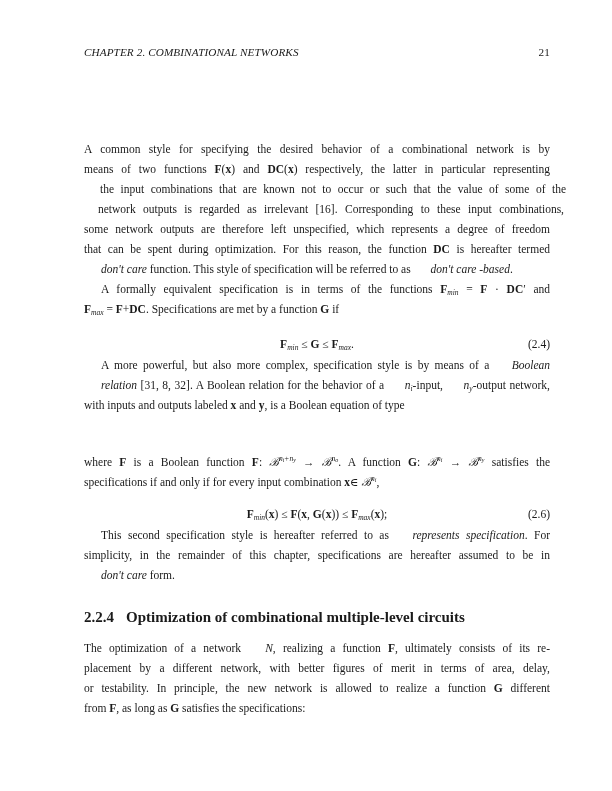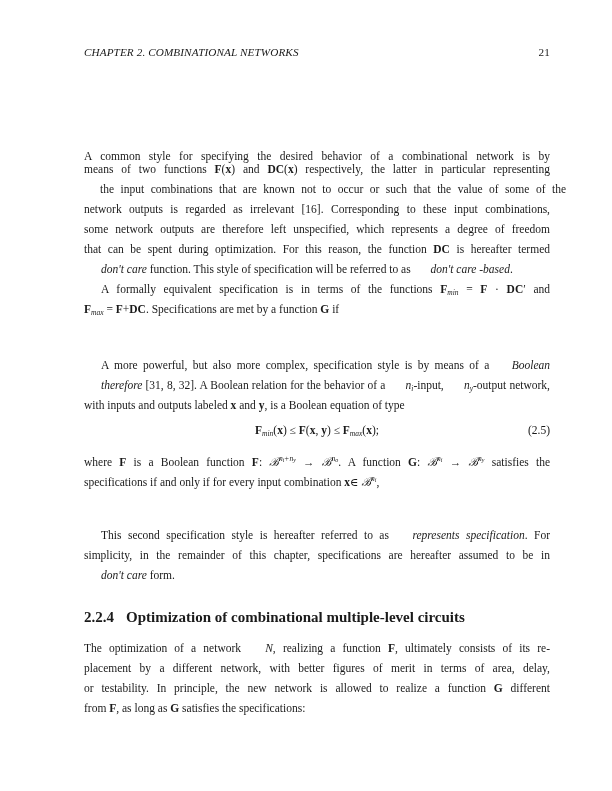--- a/index.html
+++ b/index.html
@@ -29,51 +29,55 @@
 
 <div class="page">
 
   <div class="running-head">
     <span>CHAPTER 2.  COMBINATIONAL NETWORKS</span>
     <span class="pg">21</span>
   </div>
 
 
   <div>
-    <div class="line" style="top:143px;margin-top:7px;">A common style for specifying the desired behavior of a combinational network is by</div>
+    <div class="line" style="top:143px;">A common style for specifying the desired behavior of a combinational network is by</div>
     <div class="line" style="top:163px;">means of two functions <b>F</b>(<b>x</b>) and <b>DC</b>(<b>x</b>) respectively, the latter in particular representing</div>
     <div class="line" style="top:183px;padding-left:16px;">the input combinations that are known not to occur or such that the value of some of the</div>
-    <div class="line" style="top:203px;">network outputs is regarded as irrelevant [16].  Corresponding to these input combinations,</div>
+    <div class="line" style="top:203px;margin-left:14px;">network outputs is regarded as irrelevant [16].  Corresponding to these input combinations,</div>
     <div class="line" style="top:223px;">some network outputs are therefore left unspecified, which represents a degree of freedom</div>
     <div class="line" style="top:243px;">that can be spent during optimization.  For this reason, the function <b>DC</b> is hereafter termed</div>
     <div class="line last" style="top:263px;"><i>don't care</i> function. This style of specification will be referred to as <i>don't care -based</i>.</div>
   </div>
 
   <div>
     <div class="line indent" style="top:283px;">A formally equivalent specification is in terms of the functions <b>F</b><sub>min</sub> = <b>F</b> · <b>DC</b>′ and</div>
     <div class="line last" style="top:303px;"><b>F</b><sub>max</sub> = <b>F</b>+<b>DC</b>. Specifications are met by a function <b>G</b> if</div>
   </div>
 
+  <div class="eq" style="top:338px;">
+    <span><b>F</b><sub>min</sub> ≤ <b>G</b> ≤ <b>F</b><sub>max</sub>.</span>
+    <span class="eqn">(2.4)</span>
+  </div>
 
   <div>
     <div class="line indent" style="top:359px;">A more powerful, but also more complex, specification style is by means of a <i>Boolean</i></div>
-    <div class="line" style="top:379px;"><i>therefore</i> [31, 8, 32].  A Boolean relation for the behavior of a <i>n</i><sub>i</sub>-input, <i>n</i><sub>y</sub>-output network,</div>
+    <div class="line" style="top:379px;"><i>relation</i> [31, 8, 32].  A Boolean relation for the behavior of a <i>n</i><sub>i</sub>-input, <i>n</i><sub>y</sub>-output network,</div>
     <div class="line last" style="top:399px;">with inputs and outputs labeled <b>x</b> and <b>y</b>, is a Boolean equation of type</div>
   </div>
 
-  <div class="eq" style="top:424px;">
-    <span><b>F</b><sub>min</sub>(<b>x</b>) ≤ <b>F</b>(<b>x</b>, <b>y</b>) ≤ <b>F</b><sub>max</sub>(<b>x</b>);</span>
-    <span class="eqn">(2.5)</span>
-  </div>
 
   <div>
     <div class="line" style="top:454px;">where <b>F</b> is a Boolean function <b>F</b>: <span class="cal">ℬ</span><sup>n<sub style="font-size:6px;vertical-align:-1px;">i</sub>+n<sub style="font-size:6px;vertical-align:-1px;">y</sub></sup> → <span class="cal">ℬ</span><sup>n<sub style="font-size:6px;vertical-align:-1px;">o</sub></sup>.  A function <b>G</b>: <span class="cal">ℬ</span><sup>n<sub style="font-size:6px;vertical-align:-1px;">i</sub></sup> → <span class="cal">ℬ</span><sup>n<sub style="font-size:6px;vertical-align:-1px;">y</sub></sup> satisfies the</div>
     <div class="line last" style="top:474px;">specifications if and only if for every input combination <b>x</b>∈ <span class="cal">ℬ</span><sup>n<sub style="font-size:6px;vertical-align:-1px;">i</sub></sup>,</div>
   </div>
 
+  <div class="eq" style="top:508px;">
+    <span><b>F</b><sub>min</sub>(<b>x</b>) ≤ <b>F</b>(<b>x</b>, <b>G</b>(<b>x</b>)) ≤ <b>F</b><sub>max</sub>(<b>x</b>);</span>
+    <span class="eqn">(2.6)</span>
+  </div>
 
   <div>
     <div class="line indent" style="top:529px;">This second specification style is hereafter referred to as <i>represents specification</i>.  For</div>
     <div class="line" style="top:549px;">simplicity, in the remainder of this chapter, specifications are hereafter assumed to be in</div>
     <div class="line last" style="top:569px;"><i>don't care</i> form.</div>
   </div>
 
   <div class="sec-title" style="top:609px;">
     <span class="num">2.2.4</span><span>Optimization of combinational multiple-level circuits</span>
   </div>

